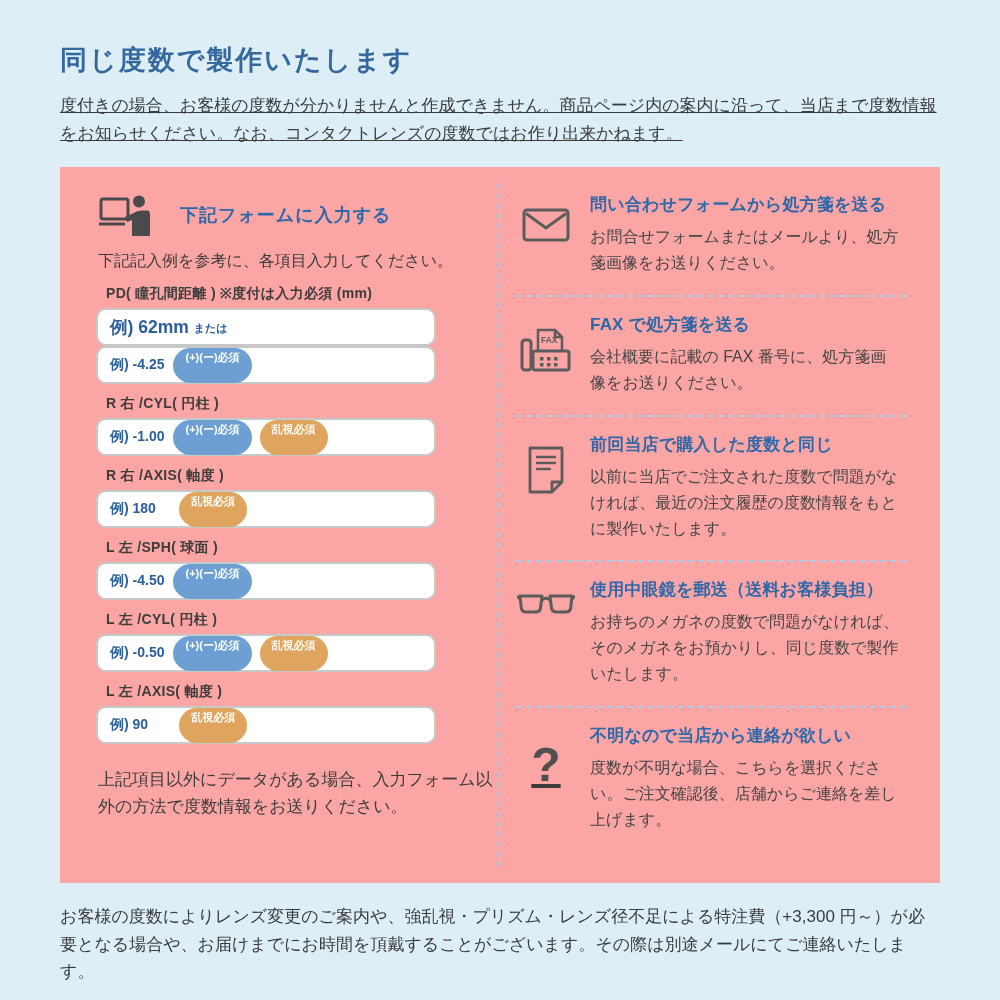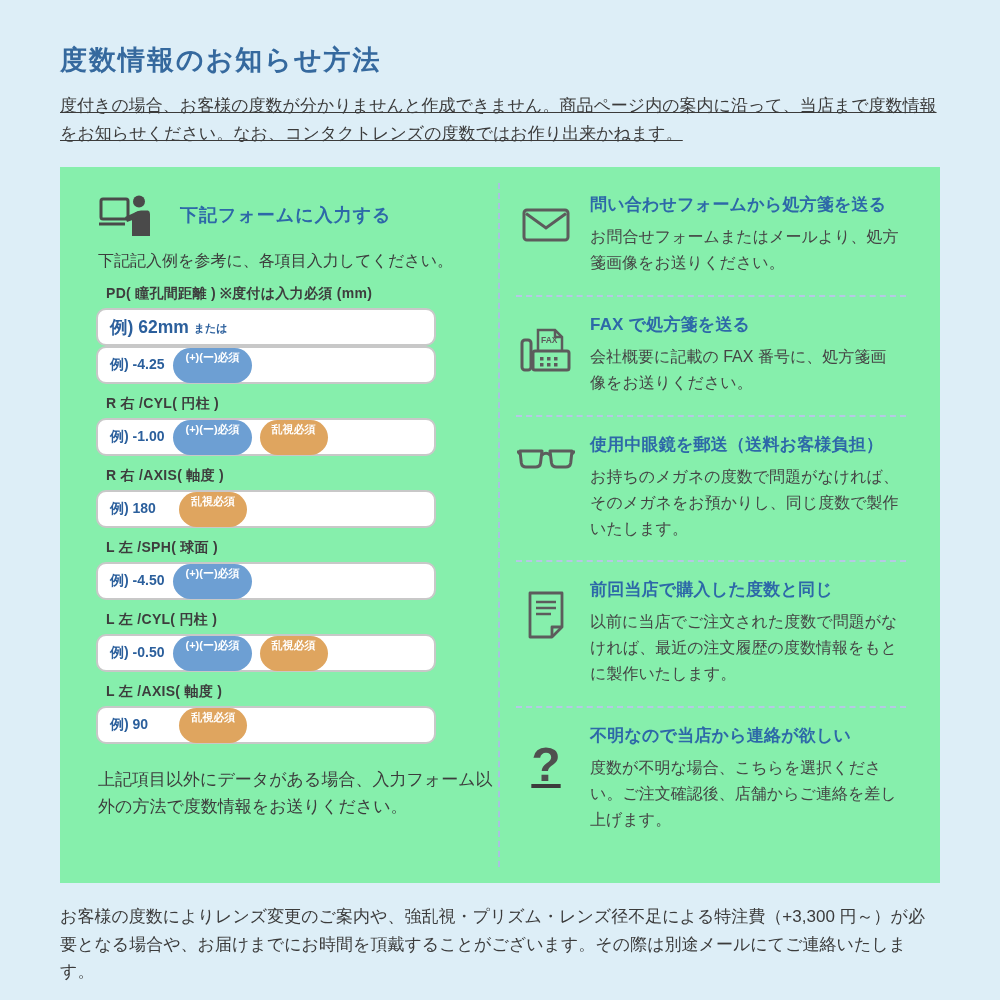--- a/index.html
+++ b/index.html
@@ -15,21 +15,21 @@
   .page-title {
     font-size:27px; font-weight:bold; color:#35699e;
     letter-spacing:2px; margin:0 0 14px;
   }
   .intro {
     font-size:17px; line-height:1.62; font-weight:500;
     margin:0 0 20px; color:#3b3b3b;text-decoration:underline;
   }
 
   .panel {
-    background:#86efac; display:flex;
+    background:#fca5a5; display:flex;
     height:716px; box-sizing:border-box;
   }
 
   
   .left-col { width:438px; box-sizing:border-box; padding:26px 0 0 36px; }
   .form-head { display:flex; align-items:center; height:44px; }
   .form-head .icon-wrap { width:56px; margin:0 26px 0 2px; flex:none; }
   .form-heading { color:#2d68a8; font-size:18px; font-weight:bold; letter-spacing:1px; }
   .instruction { font-size:16px; font-weight:500; margin:14px 0 4px 2px; }
 
@@ -65,21 +65,21 @@
 
   .page-footer { font-size:17px; line-height:1.62; font-weight:500; margin-top:20px; color:#3b3b3b; }
 
   svg { display:block; }
 </style>
 </head>
 <body>
 
 <div class="page">
 
-  <h1 class="page-title">度数情報のお知らせ方法</h1>
+  <h1 class="page-title">同じ度数で製作いたします</h1>
   <p class="intro">度付きの場合、お客様の度数が分かりませんと作成できません。商品ページ内の案内に沿って、当店まで度数情報をお知らせください。なお、コンタクトレンズの度数ではお作り出来かねます。</p>
 
   <div class="panel">
 
     <div class="left-col">
 
       <div class="form-head">
         <span class="icon-wrap">
           <svg width="54" height="42" viewBox="0 0 54 42">
             <rect x="3" y="5" width="27" height="20" rx="2" fill="none" stroke="#4a4a4a" stroke-width="3"></rect>
@@ -176,52 +176,52 @@
           </svg>
         </span>
         <div class="m-text">
           <p class="m-title">FAX で処方箋を送る</p>
           <p class="m-body">会社概要に記載の FAX 番号に、処方箋画像をお送りください。</p>
         </div>
       </div>
 
       <div class="method">
         <span class="m-icon">
+          <svg width="40" height="48" viewBox="0 0 40 48">
+            <path d="M4 2 H36 V36 L26 46 H4 Z" fill="none" stroke="#5c5c5c" stroke-width="2.8" stroke-linejoin="round"></path>
+            <path d="M36 36 H26 V46" fill="none" stroke="#5c5c5c" stroke-width="2.8" stroke-linejoin="round"></path>
+            <path d="M10 11 H30" stroke="#5c5c5c" stroke-width="2.5"></path>
+            <path d="M10 17 H30" stroke="#5c5c5c" stroke-width="2.5"></path>
+            <path d="M10 23 H25" stroke="#5c5c5c" stroke-width="2.5"></path>
+          </svg>
+        </span>
+        <div class="m-text">
+          <p class="m-title">前回当店で購入した度数と同じ</p>
+          <p class="m-body">以前に当店でご注文された度数で問題がなければ、最近の注文履歴の度数情報をもとに製作いたします。</p>
+        </div>
+      </div>
+
+      <div class="method">
+        <span class="m-icon">
           <svg width="58" height="26" viewBox="0 0 58 26">
             <path d="M3 5 H25 L23.5 17 Q23 21 18.5 21 H9 Q5 21 4.3 17 Z" fill="none" stroke="#5c5c5c" stroke-width="3" stroke-linejoin="round"></path>
             <path d="M33 5 H55 L53.7 17 Q53 21 48.8 21 H39.5 Q35.2 21 34.5 17 Z" fill="none" stroke="#5c5c5c" stroke-width="3" stroke-linejoin="round"></path>
             <path d="M25 9 Q29 5.5 33 9" fill="none" stroke="#5c5c5c" stroke-width="3"></path>
             <path d="M3 8 L0 5" stroke="#5c5c5c" stroke-width="3"></path>
             <path d="M55 8 L58 5" stroke="#5c5c5c" stroke-width="3"></path>
           </svg>
         </span>
         <div class="m-text">
           <p class="m-title">使用中眼鏡を郵送（送料お客様負担）</p>
           <p class="m-body">お持ちのメガネの度数で問題がなければ、そのメガネをお預かりし、同じ度数で製作いたします。</p>
         </div>
       </div>
 
       <div class="method">
         <span class="m-icon">
-          <svg width="40" height="48" viewBox="0 0 40 48">
-            <path d="M4 2 H36 V36 L26 46 H4 Z" fill="none" stroke="#5c5c5c" stroke-width="2.8" stroke-linejoin="round"></path>
-            <path d="M36 36 H26 V46" fill="none" stroke="#5c5c5c" stroke-width="2.8" stroke-linejoin="round"></path>
-            <path d="M10 11 H30" stroke="#5c5c5c" stroke-width="2.5"></path>
-            <path d="M10 17 H30" stroke="#5c5c5c" stroke-width="2.5"></path>
-            <path d="M10 23 H25" stroke="#5c5c5c" stroke-width="2.5"></path>
-          </svg>
-        </span>
-        <div class="m-text">
-          <p class="m-title">前回当店で購入した度数と同じ</p>
-          <p class="m-body">以前に当店でご注文された度数で問題がなければ、最近の注文履歴の度数情報をもとに製作いたします。</p>
-        </div>
-      </div>
-
-      <div class="method">
-        <span class="m-icon">
           <span class="q-mark">?</span>
         </span>
         <div class="m-text">
           <p class="m-title">不明なので当店から連絡が欲しい</p>
           <p class="m-body">度数が不明な場合、こちらを選択ください。ご注文確認後、店舗からご連絡を差し上げます。</p>
         </div>
       </div>
 
     </div>
   </div>

